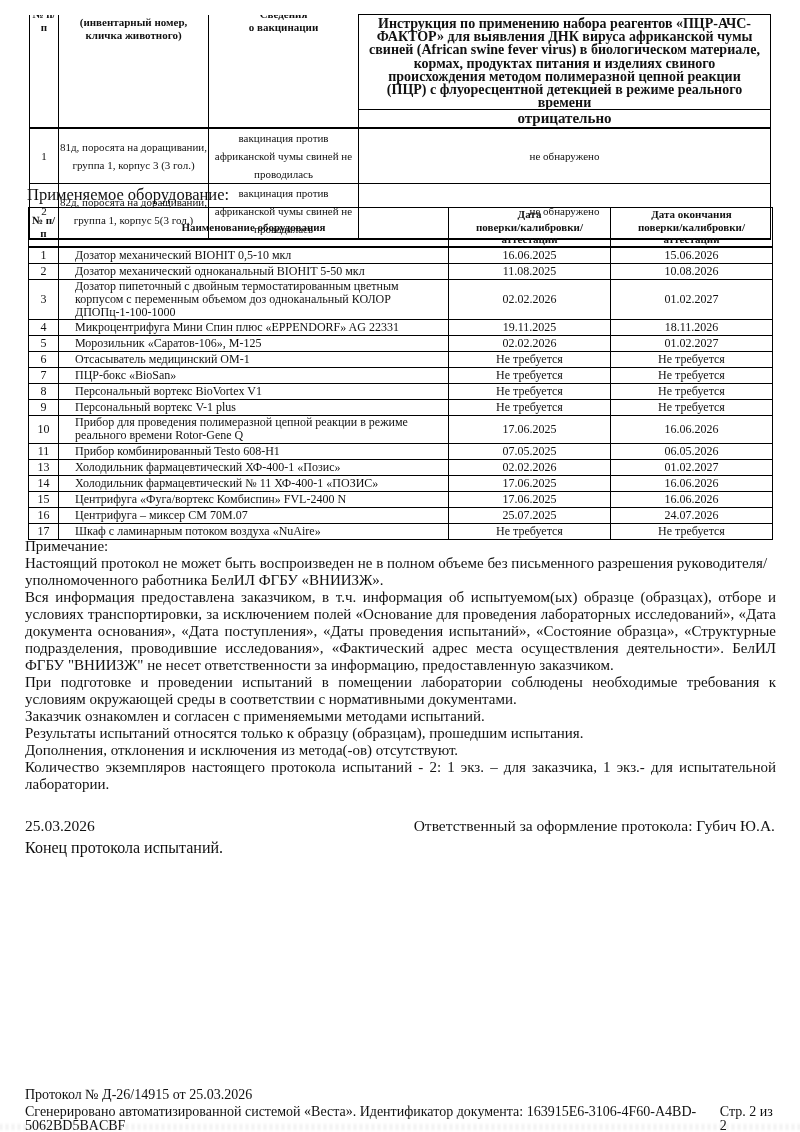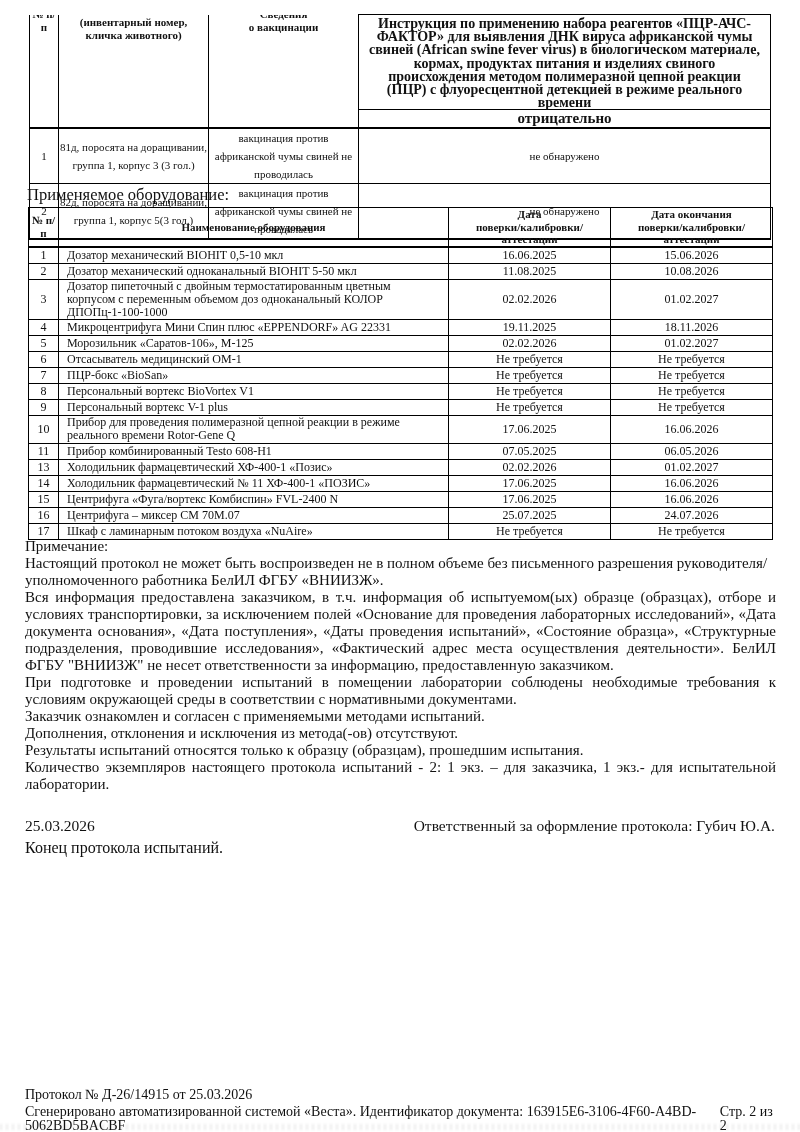--- a/index.html
+++ b/index.html
@@ -29,21 +29,21 @@
 
   
   .eq-title { position:absolute; left:27px; top:185px; font-size:16.5px; }
   .t2 { position:absolute; left:28px; top:207px; width:744px;
         border-collapse:collapse; table-layout:fixed;
         border:1.5px solid #000; }
   .t2 td, .t2 th { border:1px solid #000; padding:0 2px; text-align:center;
                    vertical-align:middle; }
   .t2 th { font-weight:bold; font-size:11px; line-height:12.5px; height:28px; }
   .t2 td { font-size:12px; line-height:13px; height:15px; }
-  .t2 td.name { text-align:left; padding:0 8px; }
+  .t2 td.name { text-align:left; padding:0 16px; }
   .t2 tr.tall td { height:27px; }
   .t2 tr.first td { border-top:2px solid #000; }
 
   
   .notes { position:absolute; left:25px; top:538px; width:751px;
            font-size:15px; line-height:17px; }
   .notes p { margin:0; }
   .just { text-align:justify; }
 
   
@@ -237,22 +237,22 @@
         </tr>
   </tbody>
     </table>
 
   <div class="notes">
     <p>Примечание:</p>
     <p>Настоящий протокол не может быть воспроизведен не в полном объеме без письменного разрешения руководителя/уполномоченного работника БелИЛ ФГБУ «ВНИИЗЖ».</p>
     <p class="just">Вся информация предоставлена заказчиком, в т.ч. информация об испытуемом(ых) образце (образцах), отборе и условиях транспортировки, за исключением полей «Основание для проведения лабораторных исследований», «Дата документа основания», «Дата поступления», «Даты проведения испытаний», «Состояние образца», «Структурные подразделения, проводившие исследования», «Фактический адрес места осуществления деятельности». БелИЛ ФГБУ "ВНИИЗЖ" не несет ответственности за информацию, предоставленную заказчиком.</p>
     <p class="just">При подготовке и проведении испытаний в помещении лаборатории соблюдены необходимые требования к условиям окружающей среды в соответствии с нормативными документами.</p>
     <p>Заказчик ознакомлен и согласен с применяемыми методами испытаний.</p>
+    <p>Результаты испытаний относятся только к образцу (образцам), прошедшим испытания.</p>
     <p>Дополнения, отклонения и исключения из метода(-ов) отсутствуют.</p>
-    <p>Результаты испытаний относятся только к образцу (образцам), прошедшим испытания.</p>
     <p class="just">Количество экземпляров настоящего протокола испытаний - 2: 1 экз. – для заказчика, 1 экз.- для испытательной лаборатории.</p>
   </div>
 
   <div class="sig-row">
     <span>25.03.2026</span>
     <span>Ответственный за оформление протокола: Губич Ю.А.</span>
   </div>
   <div class="end-note">Конец протокола испытаний.</div>
 
   <div class="footer">

